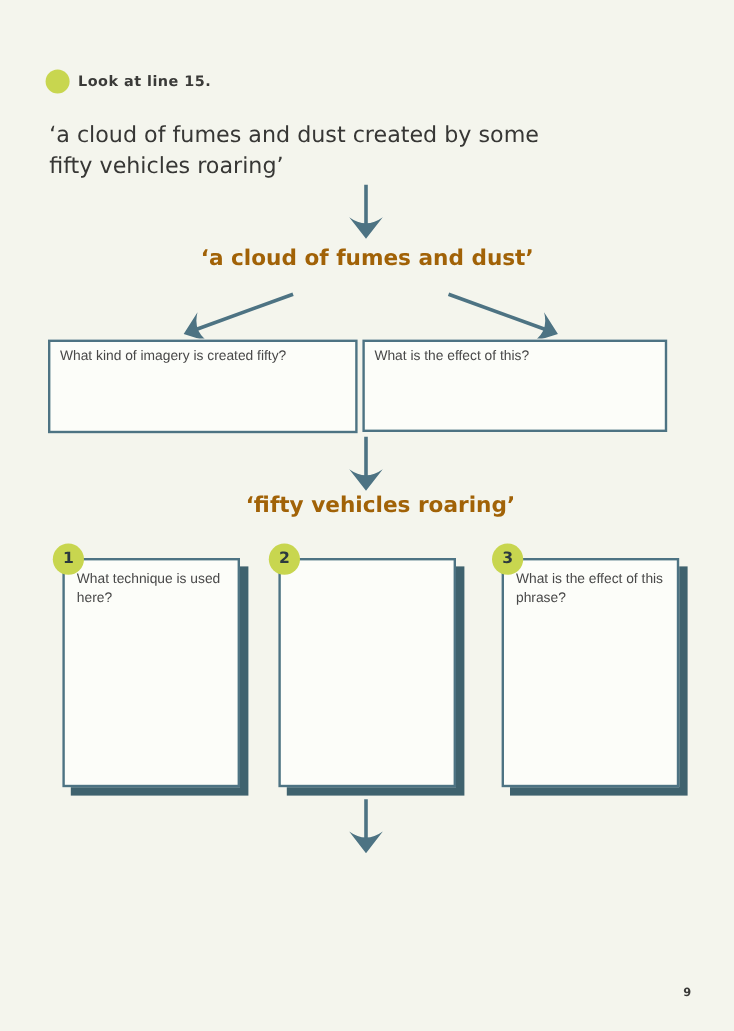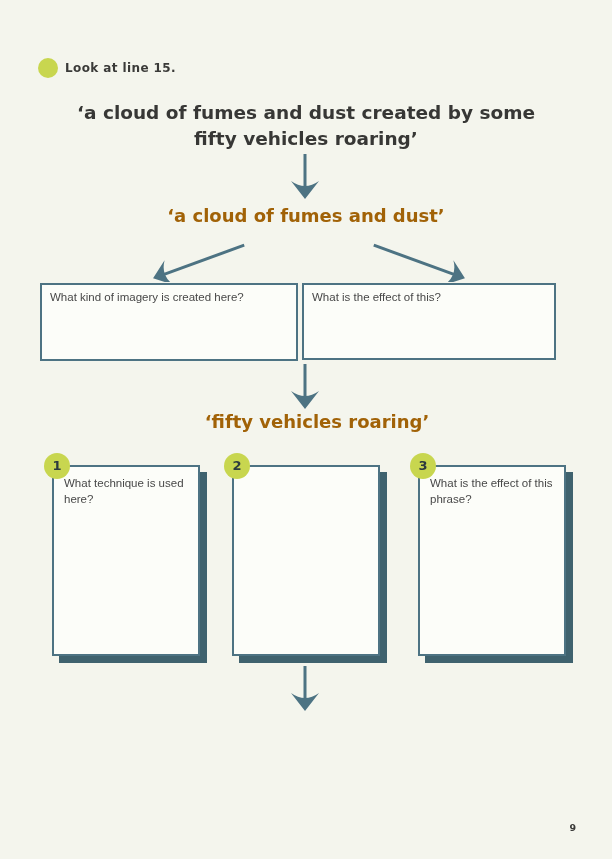--- a/index.html
+++ b/index.html
@@ -10,22 +10,22 @@
     font-family:"Liberation Sans", sans-serif; color:#454545;
   }
   .prompt-row { position:absolute; top:46px; left:38px; display:flex; align-items:center; gap:7px; }
   .bullet { width:20px; height:20px; border-radius:50%; background:#c8d64f; }
   .prompt-label {
     font-family:"DejaVu Sans", sans-serif; font-weight:700; font-size:12px;
     letter-spacing:0.4px; color:#3a3a38;
   }
   .main-quote {
     position:absolute; top:88px; left:50%; transform:translateX(-50%);
-    width:530px; text-align:center;
-    font-family:"DejaVu Sans", sans-serif; font-weight:700; font-size:18.5px;
+    width:530px; 
+    font-family:"DejaVu Sans", sans-serif; font-weight:400; font-size:18.5px;
     line-height:1.42; color:#373735;
   }
   .sub-heading {
     position:absolute; left:0; width:100%; text-align:center;
     font-family:"DejaVu Sans", sans-serif; font-weight:700; font-size:18px;
     color:#a16207;
   }
   #heading-cloud   { top:193px; }
   #heading-roaring { top:399px;padding-left:22px; }
   .arrow-svg { position:absolute; display:block; }
@@ -90,21 +90,21 @@
     </g>
   </svg>
   <svg class="arrow-svg" style="left:358px; top:224px;" width="120" height="46" viewBox="0 0 120 46">
     <g transform="translate(106,42) rotate(-70)">
       <line x1="0" y1="-96" x2="0" y2="-10" stroke="#4d7383" stroke-width="3"></line>
       <path d="M -13,-16 Q 0,-7 13,-16 L 0,1 Z" fill="#4d7383"></path>
     </g>
   </svg>
 
   <div class="qbox" id="box-imagery">
-    <div>What kind of imagery is created here?</div>
+    <div>What kind of imagery is created fifty?</div>
   </div>
   <div class="qbox" id="box-effect">
     <div>What is the effect of this?</div>
   </div>
 
   <svg class="arrow-svg" style="left:285px; top:350px;" width="40" height="48" viewBox="0 0 40 48">
     <g transform="translate(20,46)">
       <line x1="0" y1="-44" x2="0" y2="-10" stroke="#4d7383" stroke-width="3"></line>
       <path d="M -14,-17 Q 0,-7 14,-17 L 0,1 Z" fill="#4d7383"></path>
     </g>

